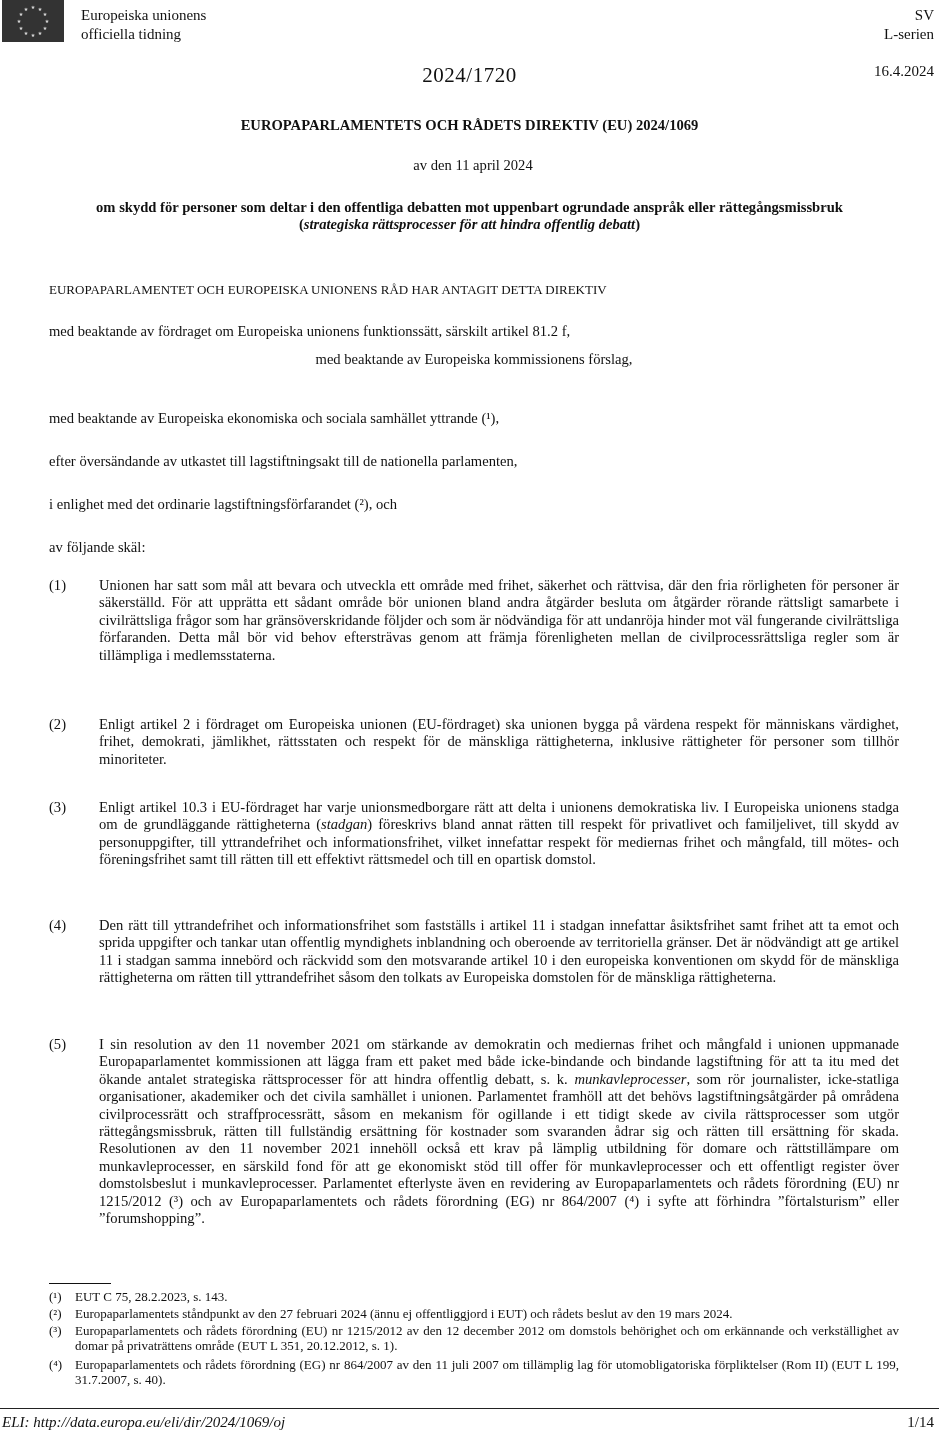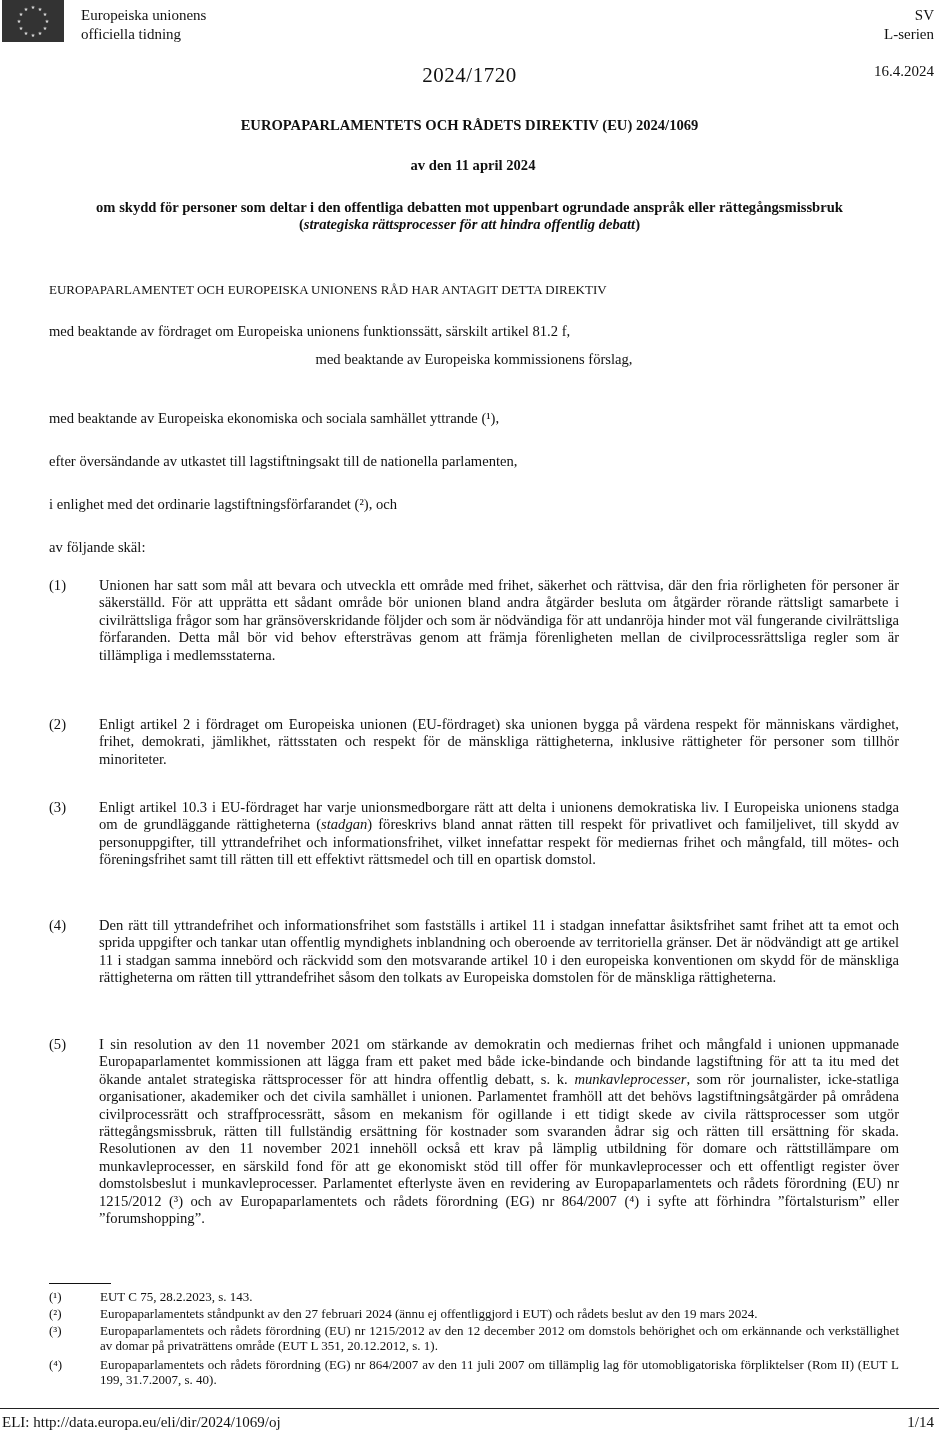--- a/index.html
+++ b/index.html
@@ -11,33 +11,33 @@
   .abs { position: absolute; }
   .flag {
     left: 2px; top: 0px; width: 62px; height: 42px; background: #333333;
   }
   .flag svg { width: 62px; height: 42px; display: block; }
   .journal { left: 81px; top: 6px; font-size: 15px; line-height: 19px; }
   .lang { right: 5px; top: 6px; font-size: 15px; line-height: 19px; text-align: right; }
   .docnum { left: 0; right: 0; top: 63px; text-align: center; font-size: 21px; letter-spacing: 0.5px; }
   .date { right: 5px; top: 63px; font-size: 15px; }
   .title1 { left: 0; right: 0; top: 117px; text-align: center; font-weight: bold; font-size: 14.6px; }
-  .title2 { left: 0; right: 0; top: 157px; text-align: center; font-weight: bold; font-size: 14.6px; padding-left: 7px; }
+  .title2 { left: 0; right: 0; top: 157px; text-align: center; font-weight: normal; font-size: 14.6px; padding-left: 7px; }
   .title3 { left: 90px; right: 90px; top: 199px; text-align: center; font-weight: bold; font-size: 14.6px; line-height: 17px; }
   .title3 i { }
   .para { left: 49px; right: 40px; font-size: 14.6px; line-height: 17px; }
   .recital { left: 49px; right: 40px; font-size: 14.6px; line-height: 17.4px; }
   .recital .num { position: absolute; left: 0; top: 0; }
   .recital .txt { margin-left: 50px; text-align: justify; }
   .fn-rule { left: 49px; top: 1283px; width: 62px; height: 1px; background: #111; }
   .fn { left: 49px; right: 40px; font-size: 13px; line-height: 15px; }
   .fn .num { position: absolute; left: 0; top: 0; }
-  .fn .txt { margin-left: 51px; text-align: justify; }
+  .fn .txt { margin-left: 26px; text-align: justify; }
   .foot-rule { left: 0; right: 0; top: 1408px; height: 1px; background: #222; }
-  .eli { left: 2px; top: 1414px; font-size: 15px; }
+  .eli { left: 2px; top: 1414px; font-size: 15px; font-style: italic; }
   .page { right: 5px; top: 1414px; font-size: 15px; margin-left: 35px; }
 </style>
 </head>
 <body>
 
 <div class="abs flag">
   <svg viewBox="0 0 62 42">
     <g fill="#dddddd" font-size="5" text-anchor="middle" font-family="DejaVu Sans, sans-serif">
       <text x="31" y="9">★</text>
       <text x="38" y="11">★</text>

